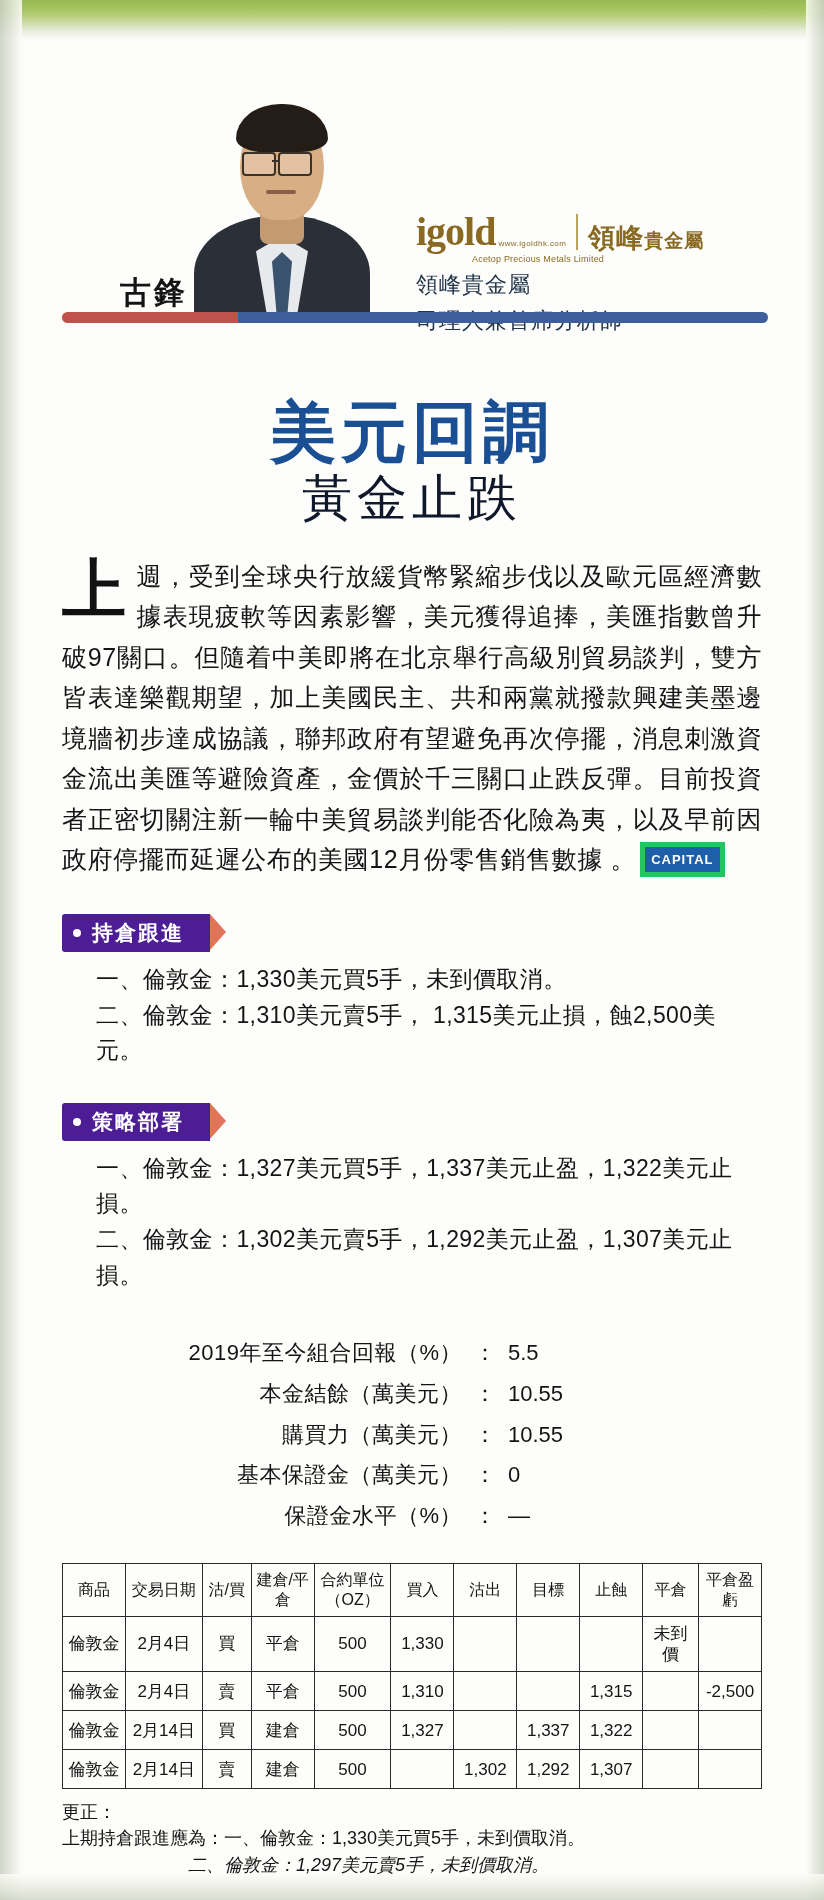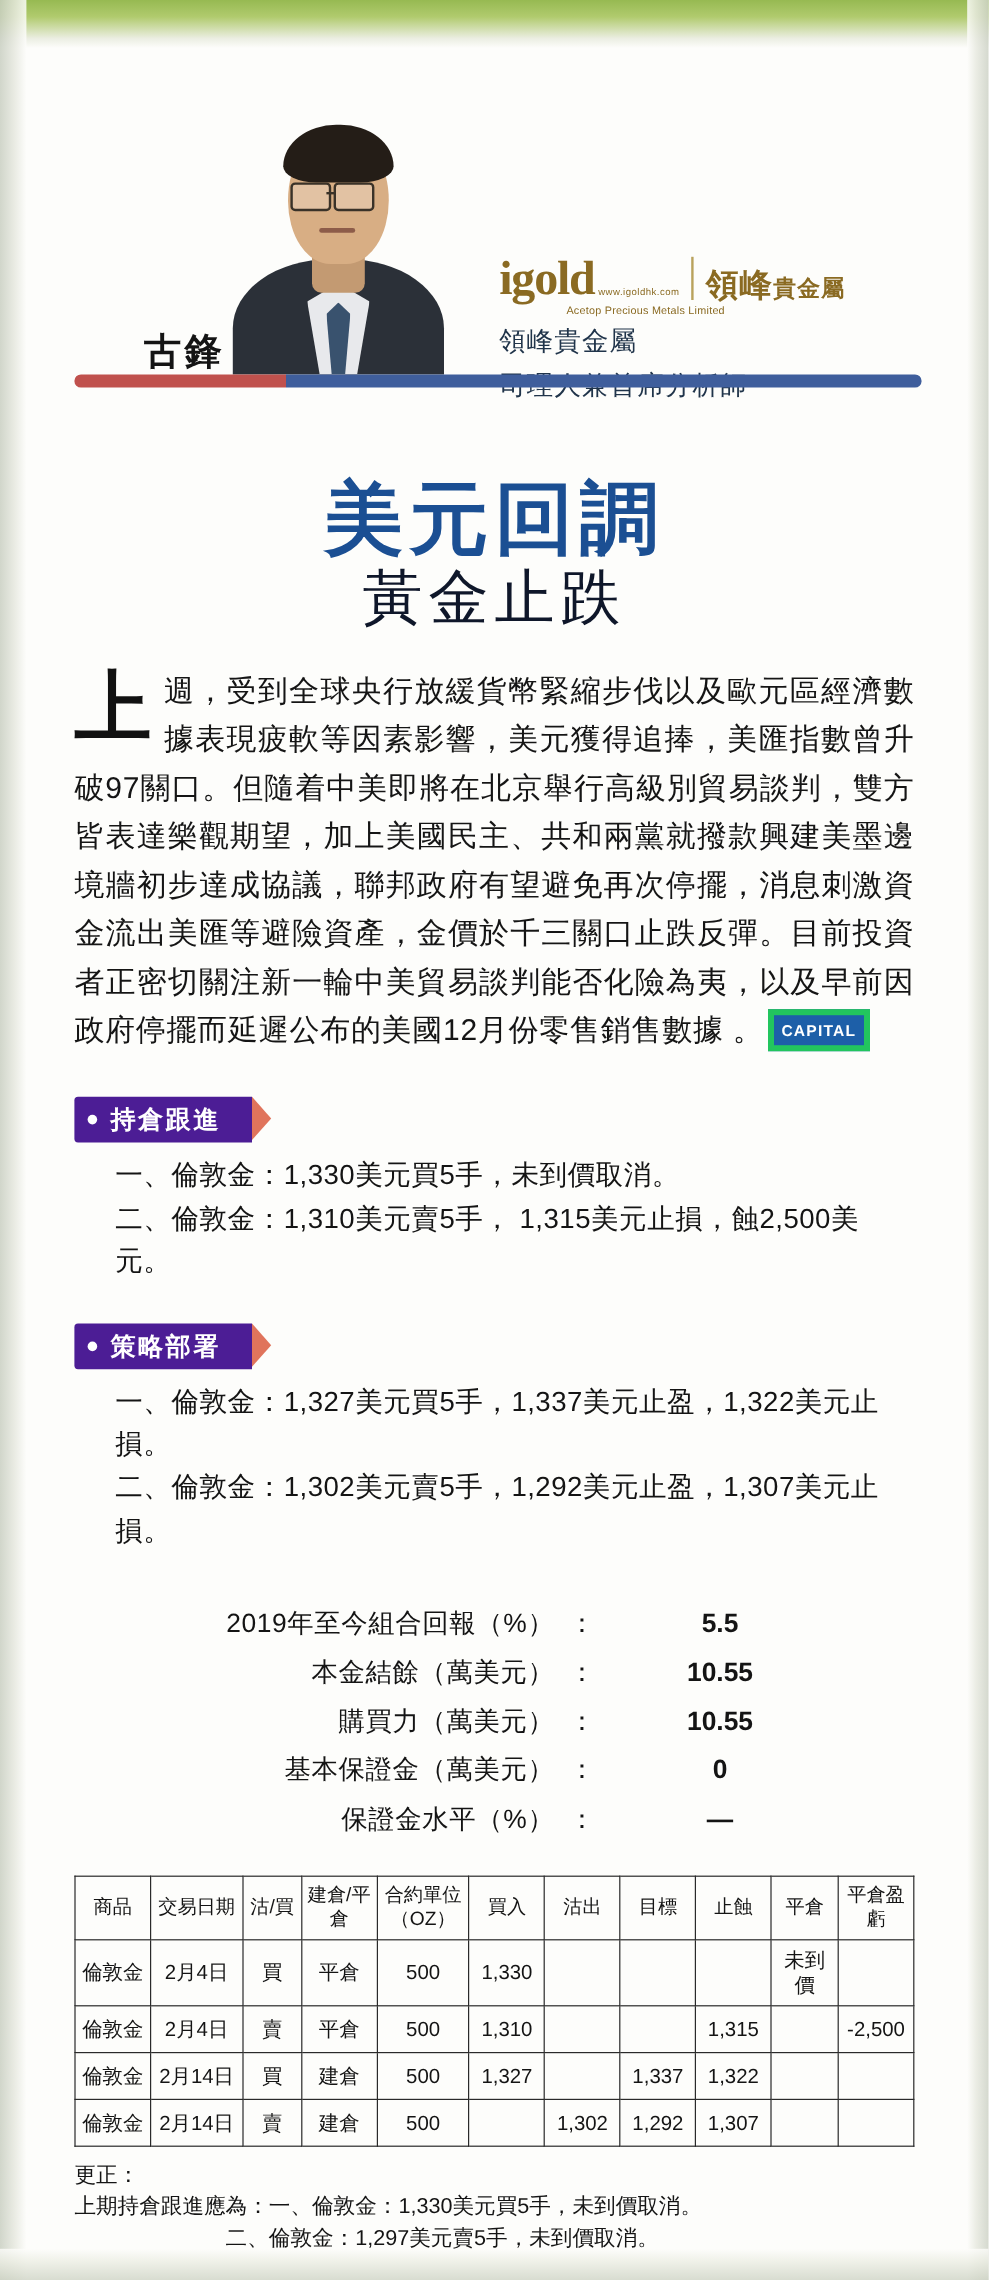--- a/index.html
+++ b/index.html
@@ -325,22 +325,21 @@
     flex: 0 0 330px;
     text-align: right;
     letter-spacing: .5px;
   }
   .summary-colon {
     flex: 0 0 46px;
     text-align: center;
   }
   .summary-value {
     flex: 1 1 auto;
-    text-align: center;
-    font-weight: bold;
+    text-align: left;
   }
 
   
   .table-wrap {
     margin: 26px 36px 0 36px;
   }
   table.trades {
     width: 100%;
     border-collapse: collapse;
     font-size: 17px;
@@ -362,20 +361,21 @@
 
   
   .footnote {
     margin: 10px 36px 0 36px;
     font-size: 18px;
     line-height: 1.45;
     color: #141414;
   }
   .footnote .fn-indent {
     padding-left: 126px;
+    font-style: italic;
   }
 </style>
 </head>
 <body>
 
 <div class="page">
   <div class="edge-top"></div>
   <div class="edge-left"></div>
   <div class="edge-right"></div>
   <div class="edge-bottom"></div>

